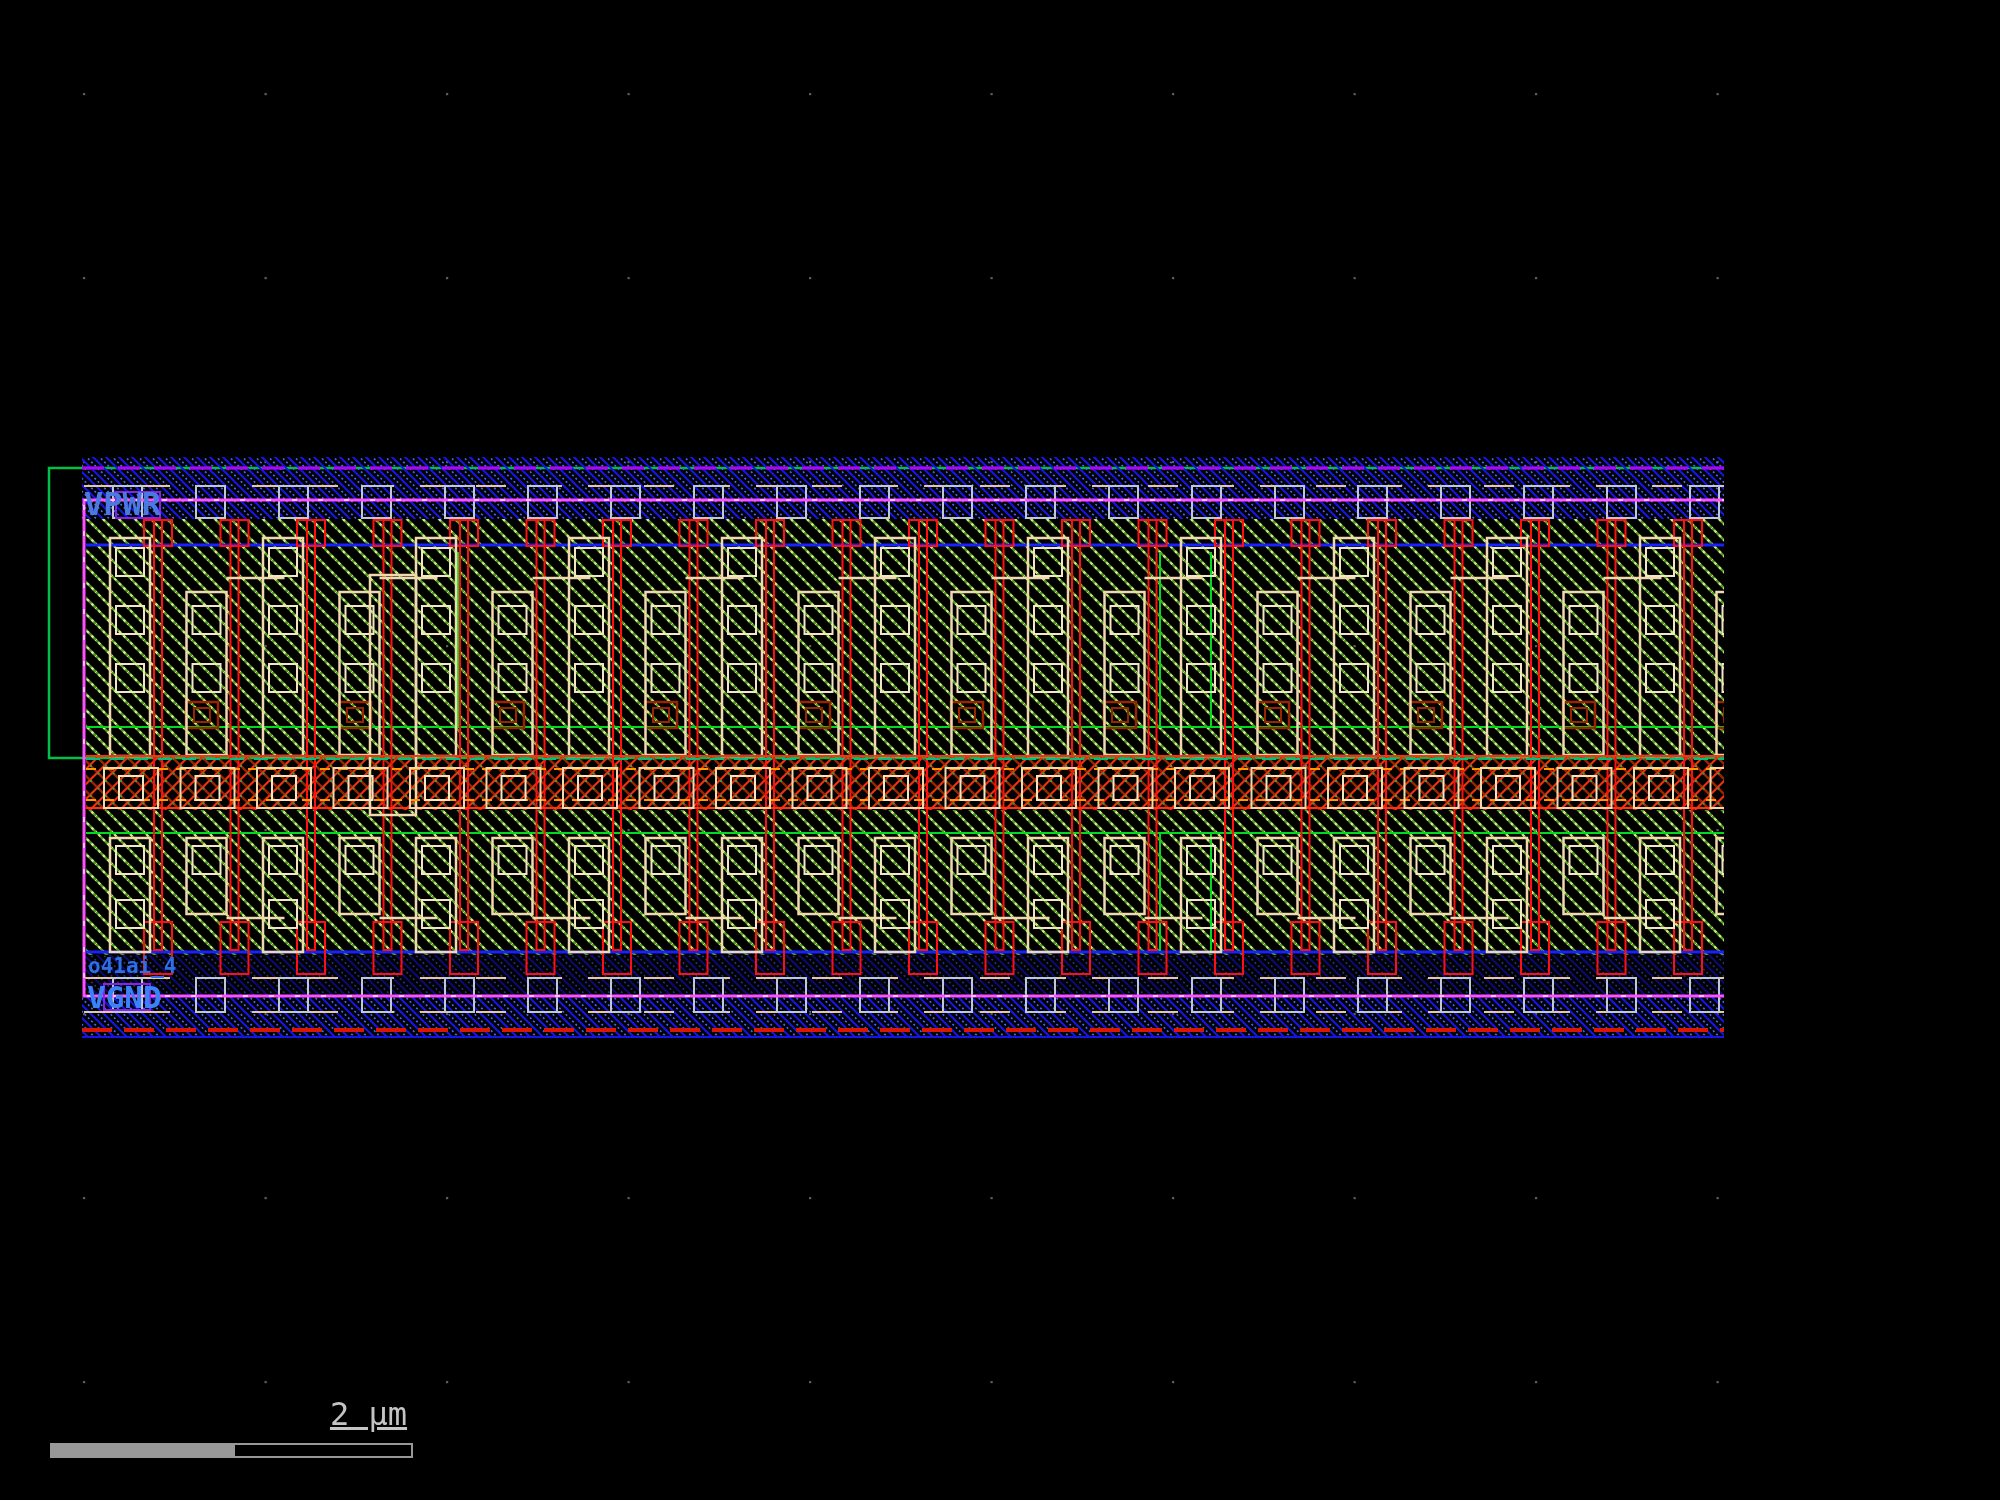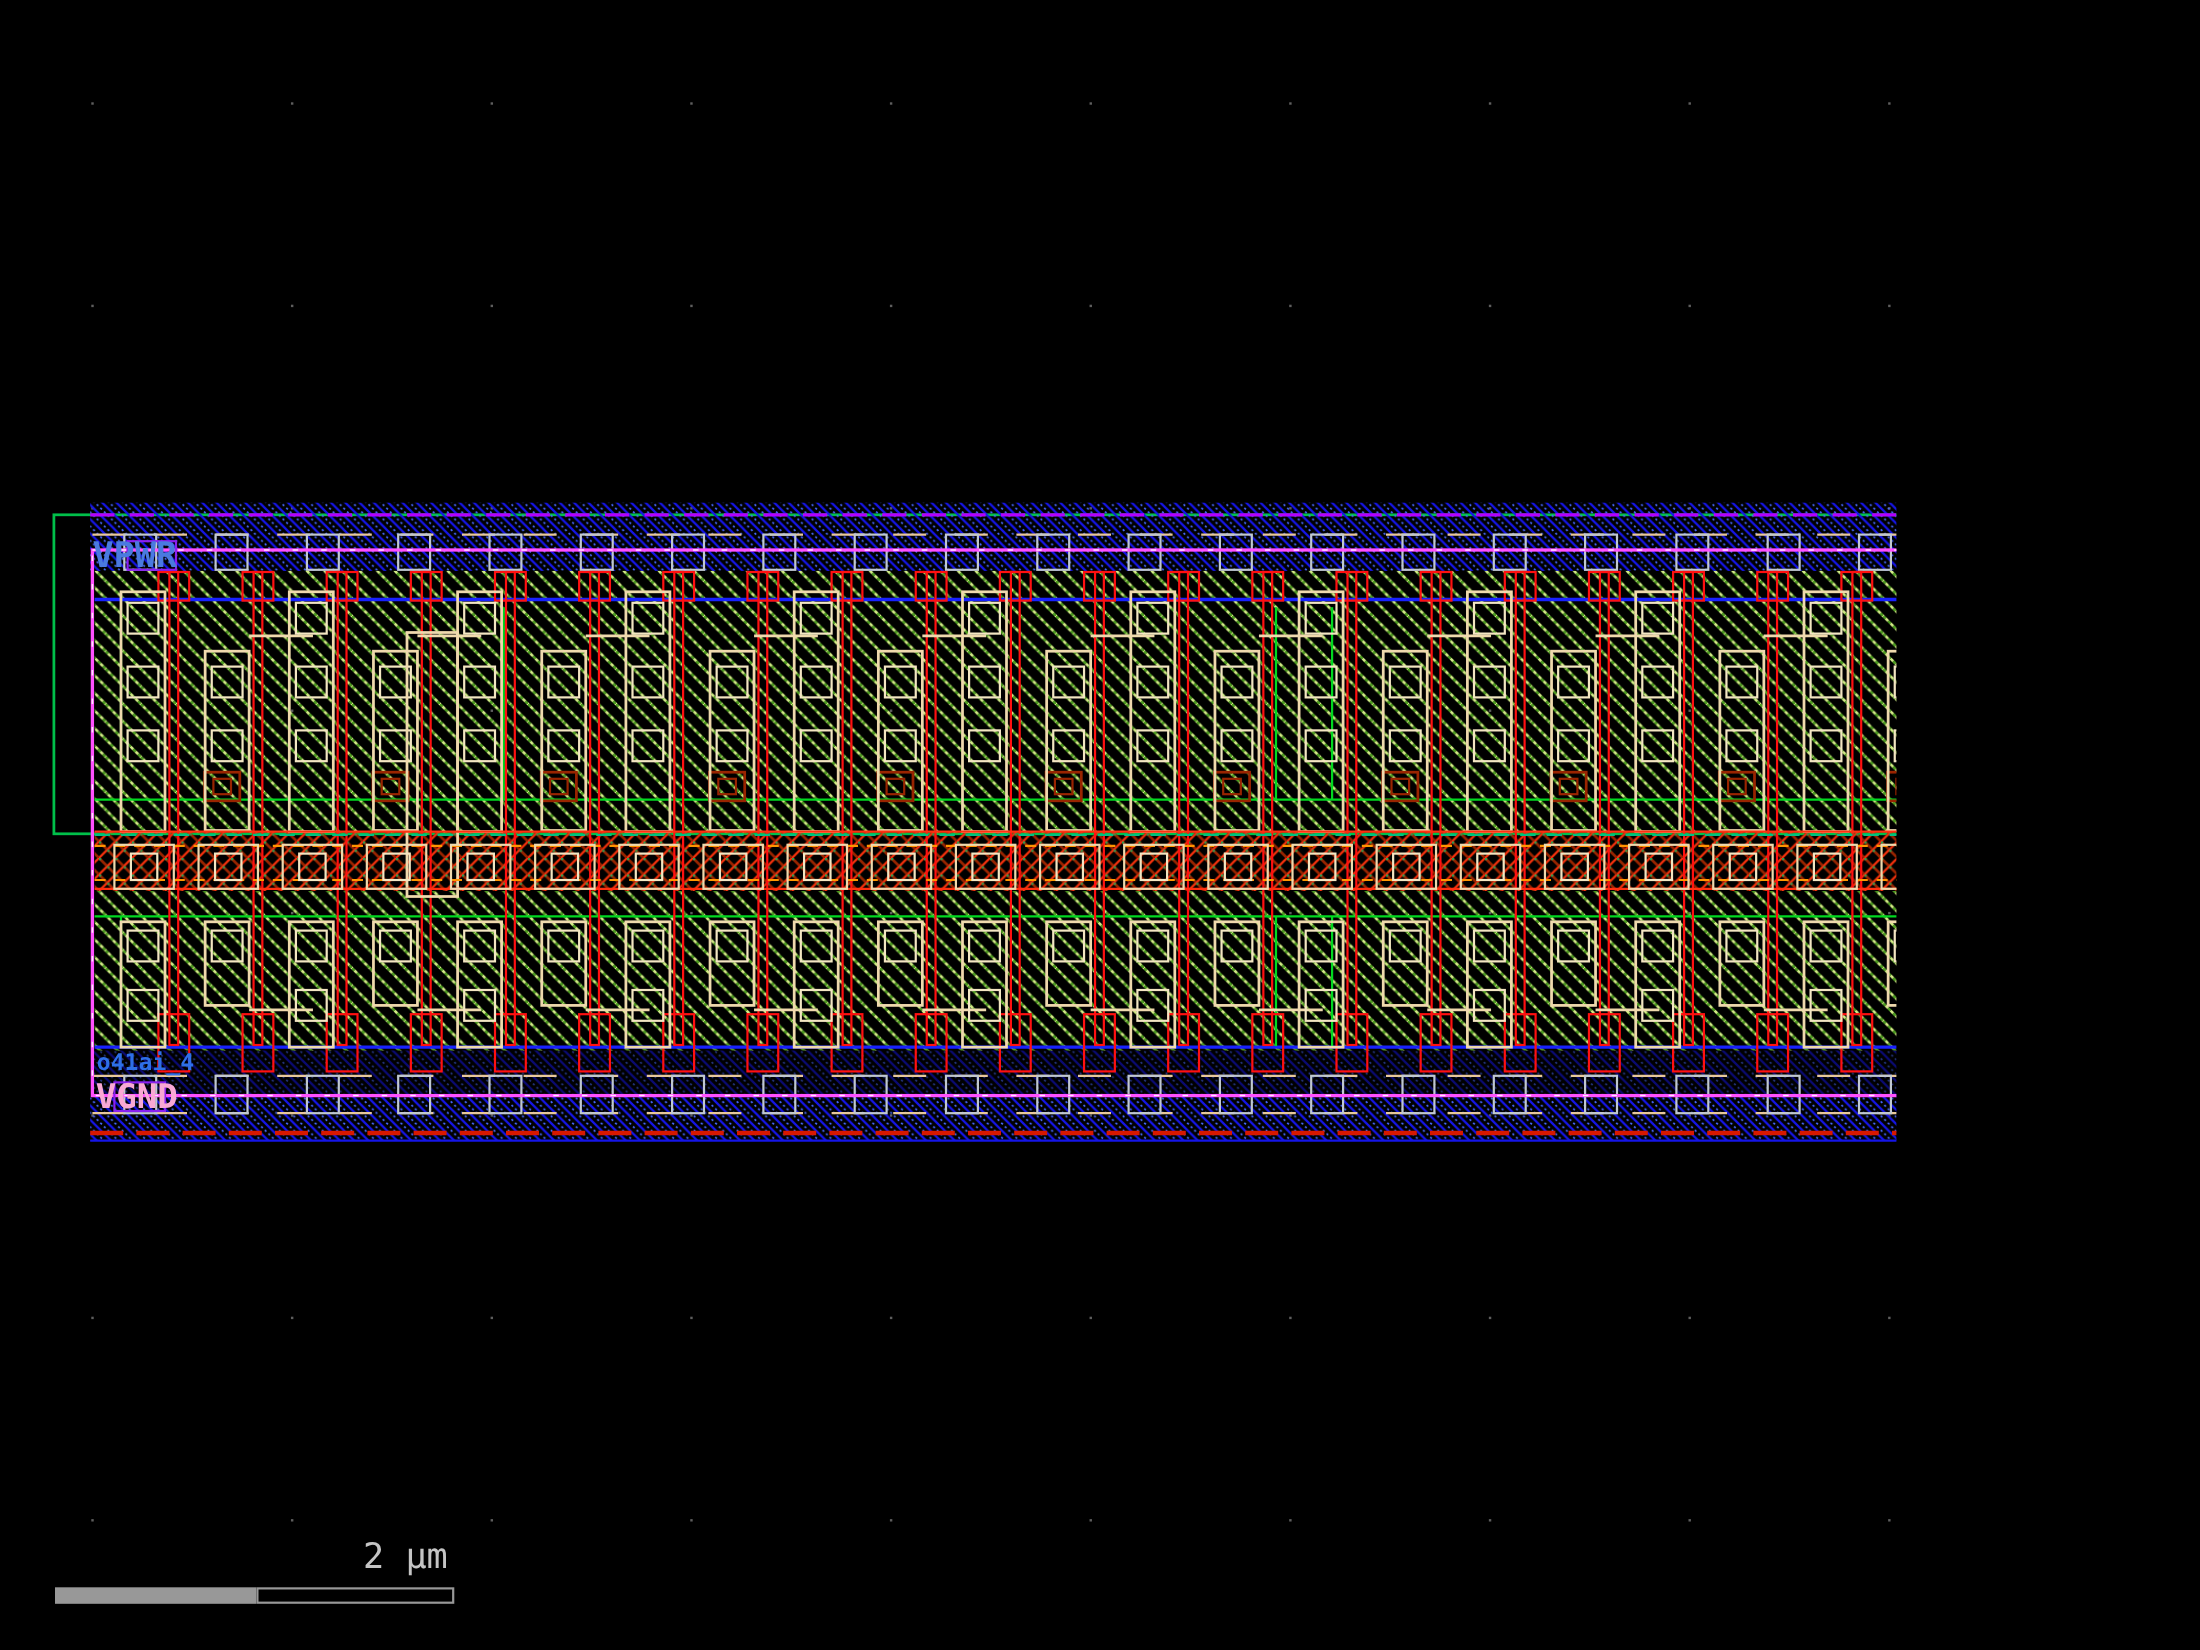--- a/index.html
+++ b/index.html
@@ -2,22 +2,22 @@
 <html><head>
 <meta charset="utf-8">
 <style>
   html,body{margin:0;padding:0;background:#000;}
   #stage{position:relative;width:1724px;height:1500px;background:#000;overflow:hidden;
          font-family:"DejaVu Sans Mono","Liberation Mono",monospace;}
   #layout-svg{position:absolute;left:0;top:0;}
   .lbl{position:absolute;font-weight:bold;white-space:pre;line-height:1;}
   #vpwr-label{left:84px;top:488px;font-size:32px;color:#4a7ae0;}
   #cell-label{left:88px;top:956px;font-size:21px;color:#2e6fe8;}
-  #vgnd-label{left:87px;top:982px;font-size:31px;color:#f9a8d4;}
-  #scale-label{left:330px;top:1398px;font-size:32px;color:#c4c4c4;position:absolute;line-height:1;}
+  #vgnd-label{left:87px;top:982px;font-size:31px;color:#3b82f6;}
+  #scale-label{left:330px;top:1398px;font-size:32px;color:#c4c4c4;position:absolute;line-height:1;text-decoration:underline;}
   #scale-bar{position:absolute;left:50px;top:1443px;width:363px;height:15px;}
   #sb-left{position:absolute;left:0;top:0;width:183px;height:15px;background:#989898;}
   #sb-right{position:absolute;left:183px;top:0;width:176px;height:11px;background:#000;border:2px solid #989898;}
 </style>
 </head>
 <body>
 
 <div id="stage">
   <svg id="layout-svg" width="2000" height="1500">
       <defs>

